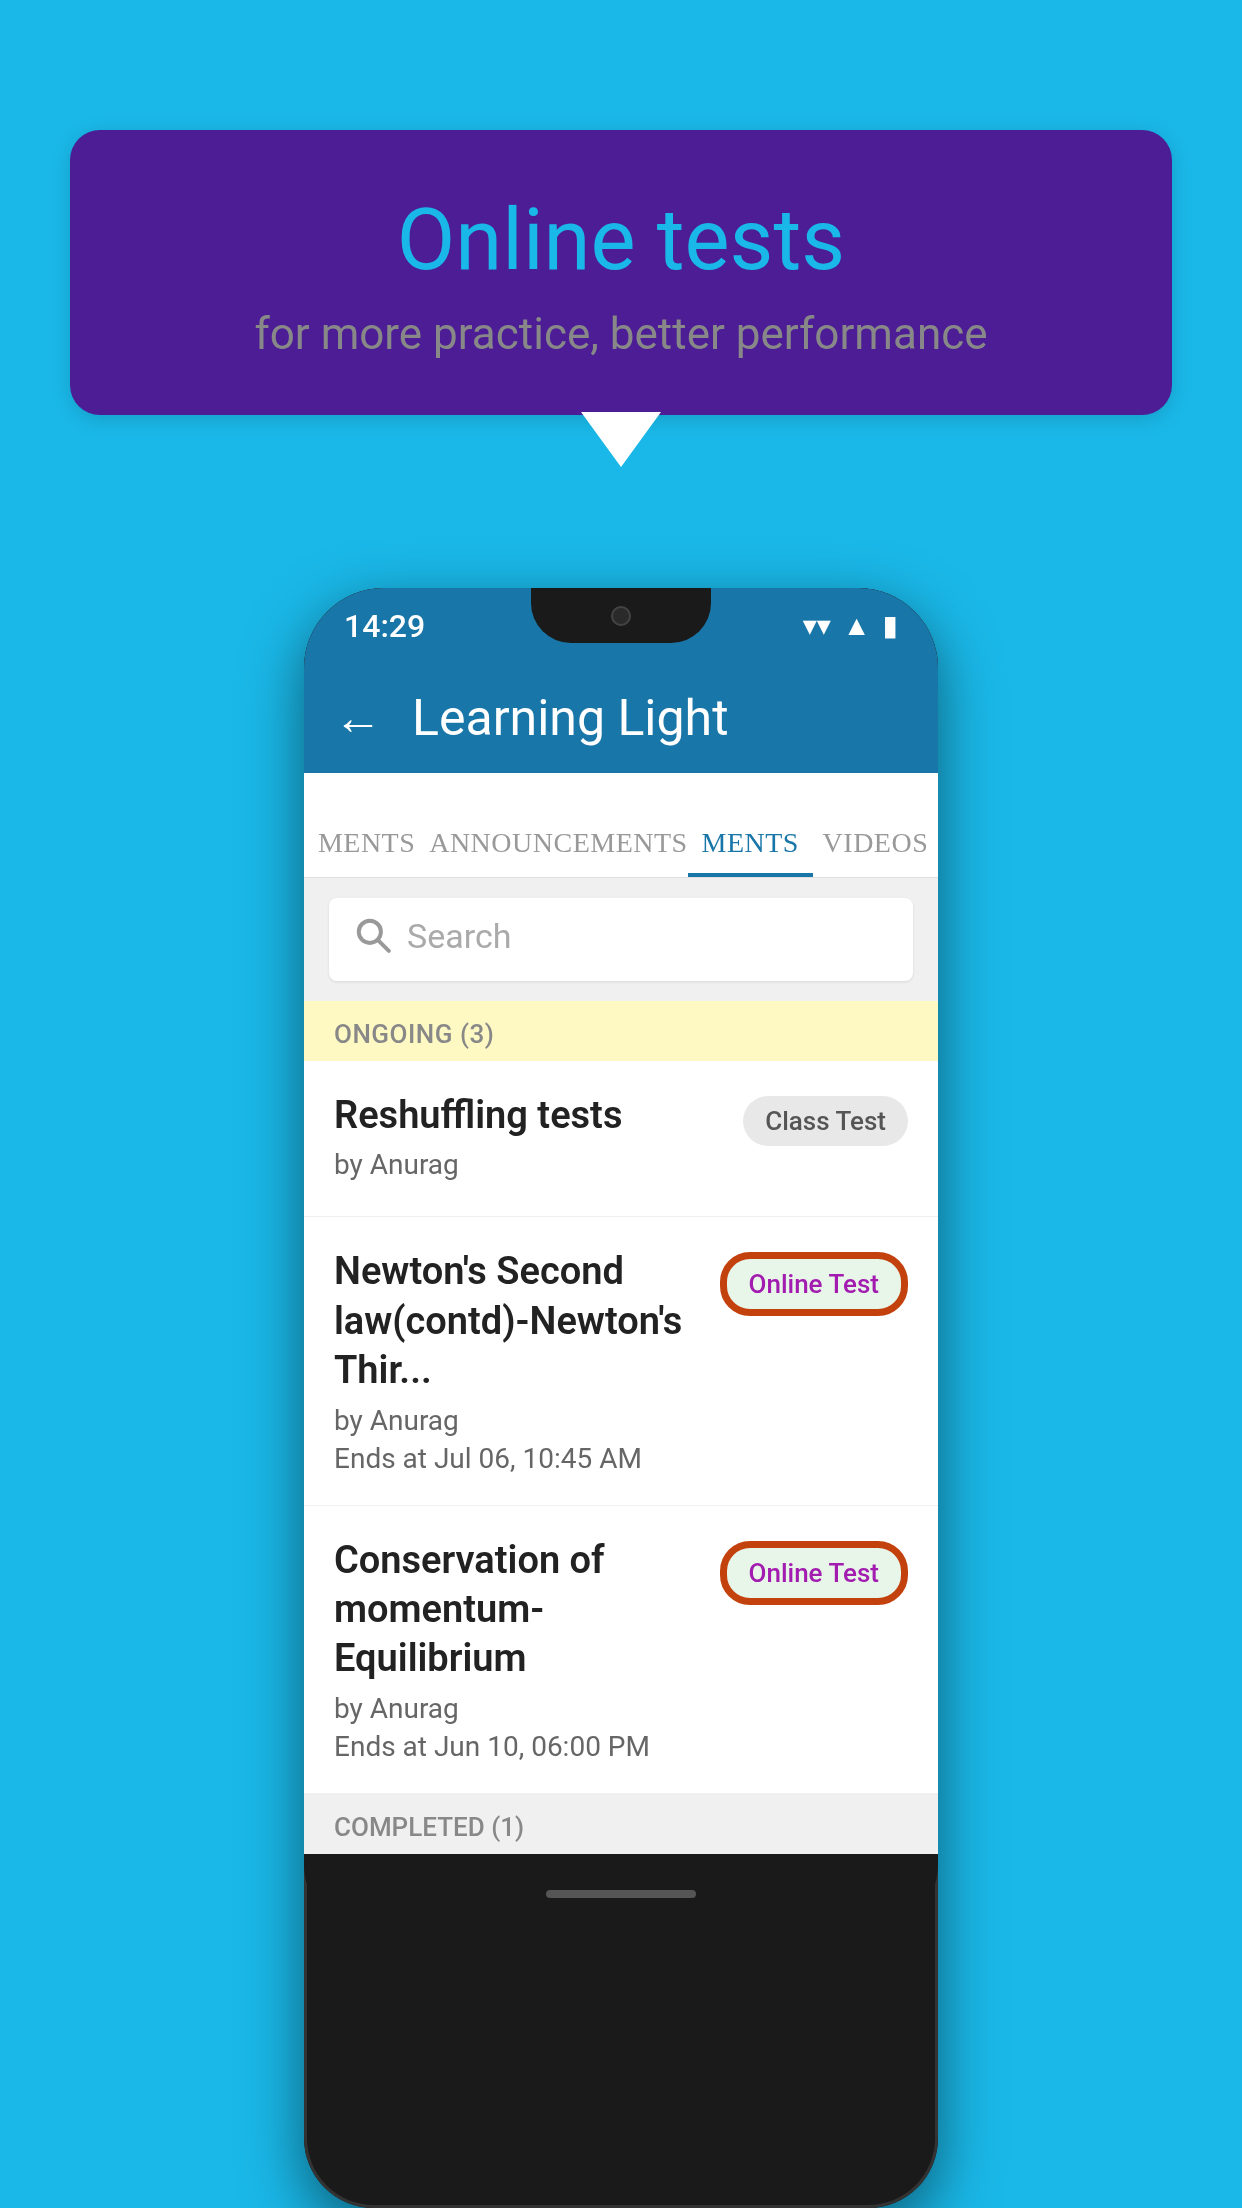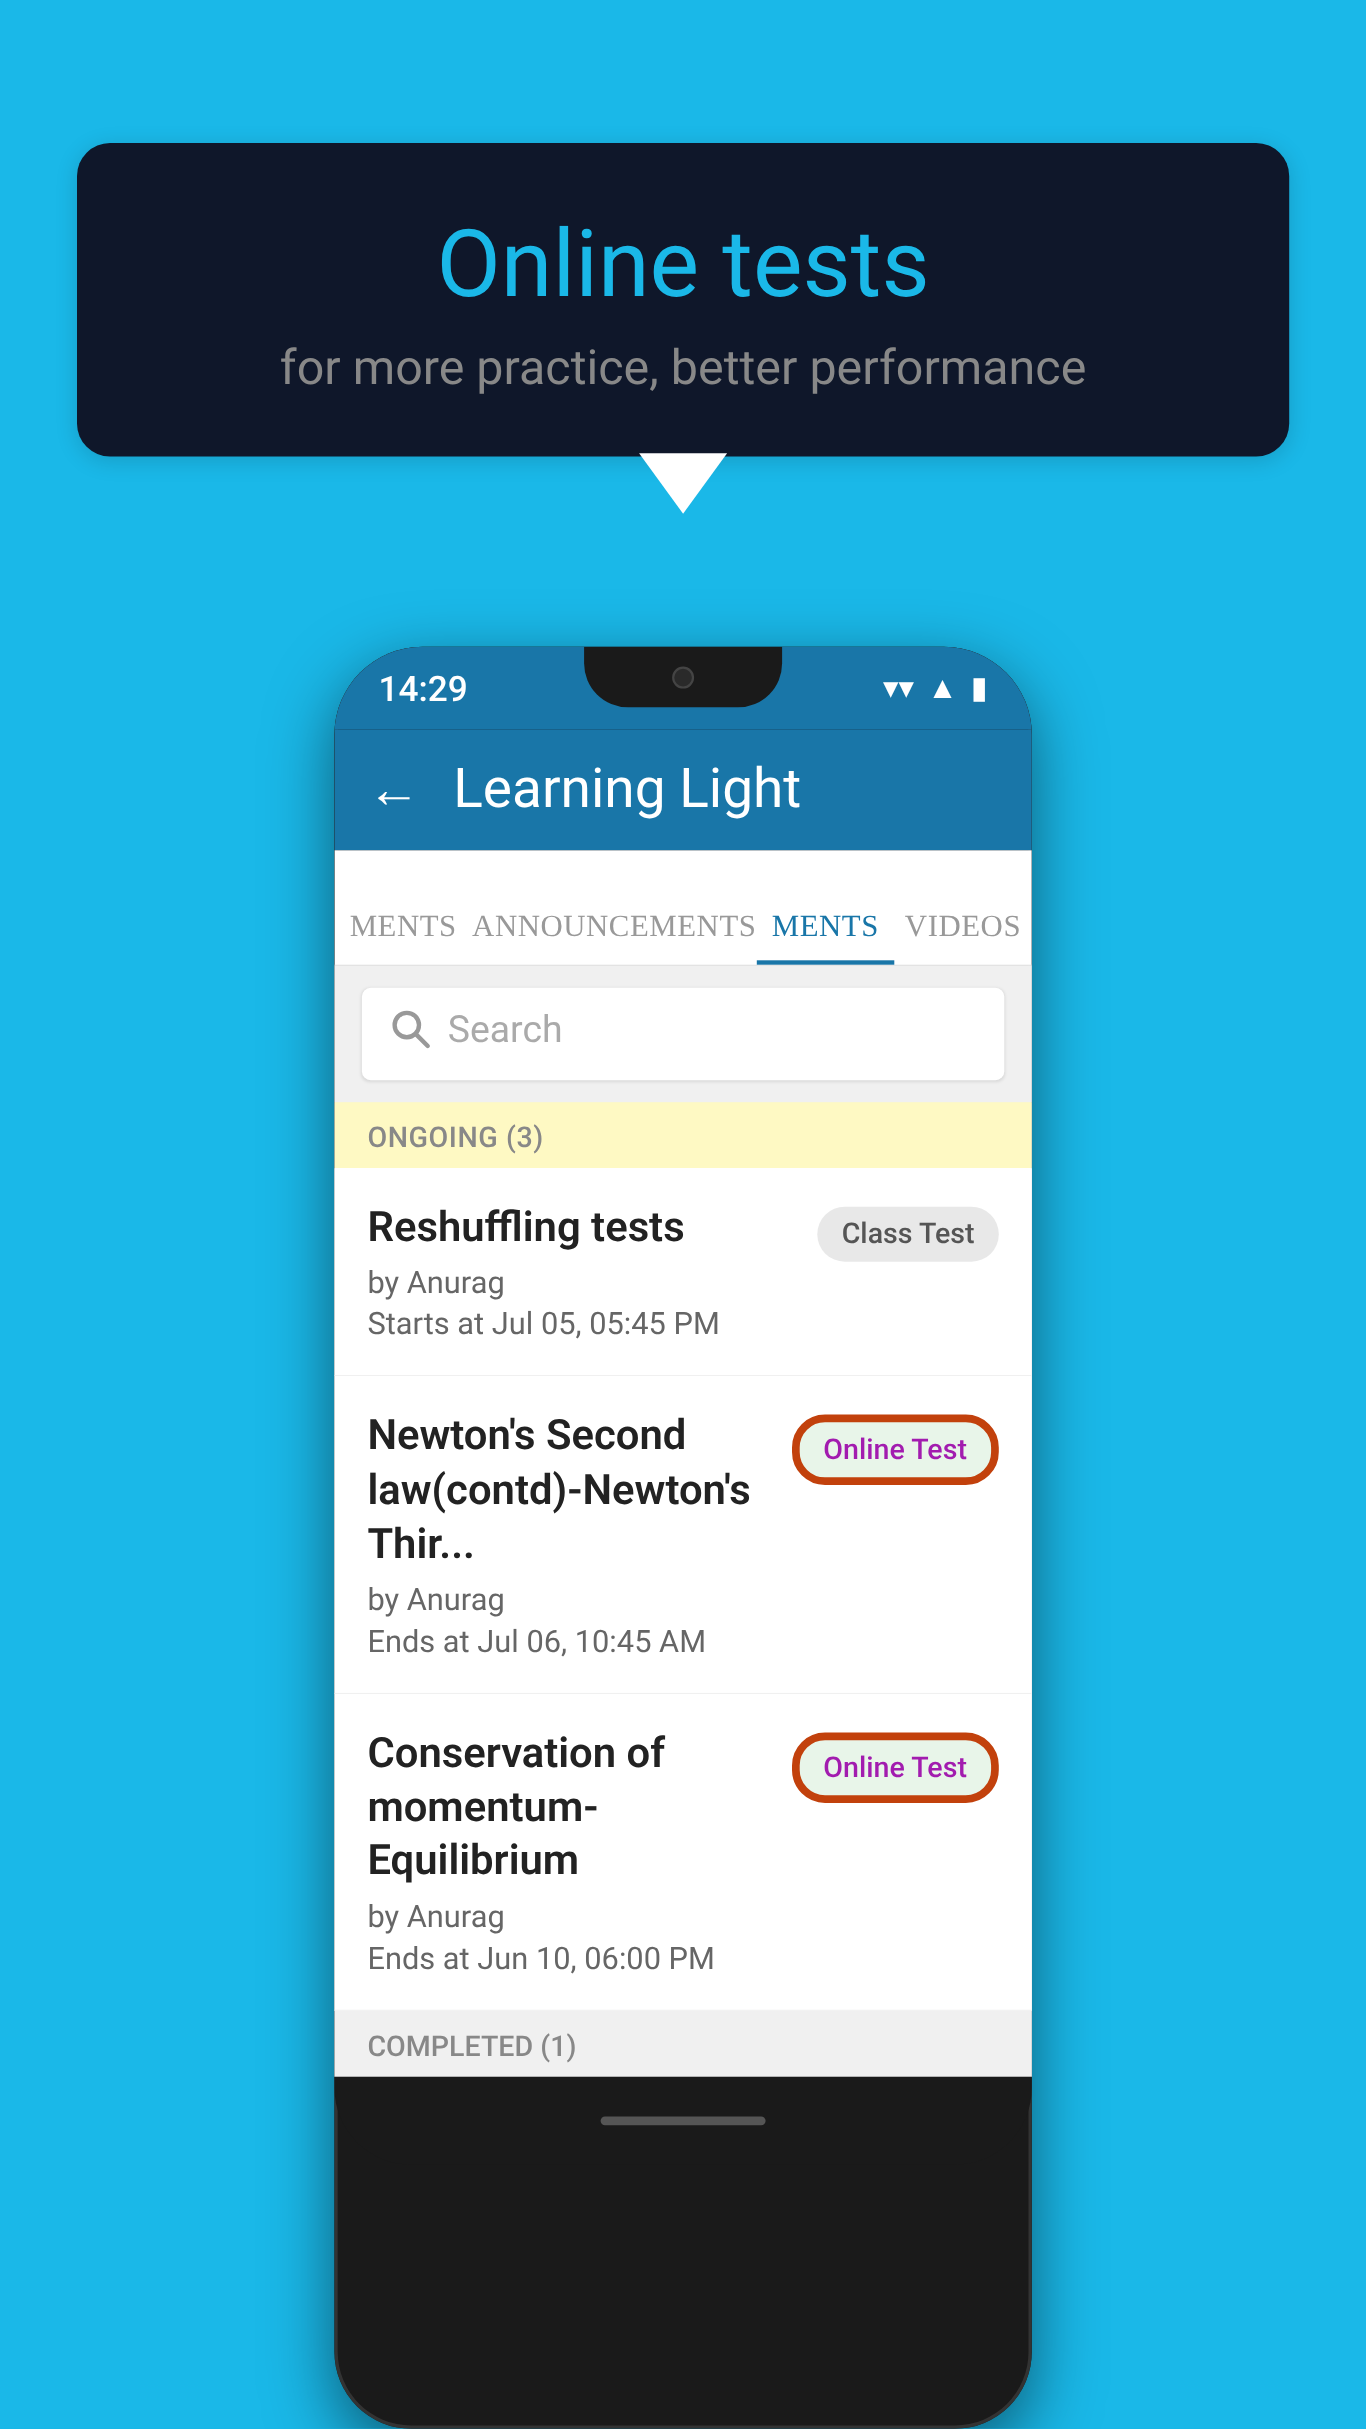--- a/index.html
+++ b/index.html
@@ -15,21 +15,21 @@
 
     
     .speech-bubble-container {
       position: absolute;
       top: 130px;
       left: 70px;
       right: 70px;
     }
 
     .speech-bubble {
-      background: #0f172a;
+      background: #4c1d95;
       border-radius: 30px;
       padding: 60px 50px 55px;
       text-align: center;
       position: relative;
       box-shadow: 0 4px 20px rgba(0,0,0,0.15);
     }
 
     .speech-bubble::after {
       content: '';
       position: absolute;
@@ -398,23 +398,20 @@
         </div>
 
         <div class="section-header">ONGOING (3)</div>
 
         <div class="test-list">
 
           <div class="test-item">
             <div class="test-info">
               <div class="test-name">Reshuffling tests</div>
               <div class="test-author">by Anurag</div>
-              <div class="test-time">
-                <span>Starts at</span>&nbsp;<span>Jul 05, 05:45 PM</span>
-              </div>
             </div>
             <div class="test-badge badge-class">Class Test</div>
           </div>
 
           <div class="test-item">
             <div class="test-info">
               <div class="test-name">Newton's Second law(contd)-Newton's Thir...</div>
               <div class="test-author">by Anurag</div>
               <div class="test-time">
                 <span>Ends at</span>&nbsp;<span>Jul 06, 10:45 AM</span>

